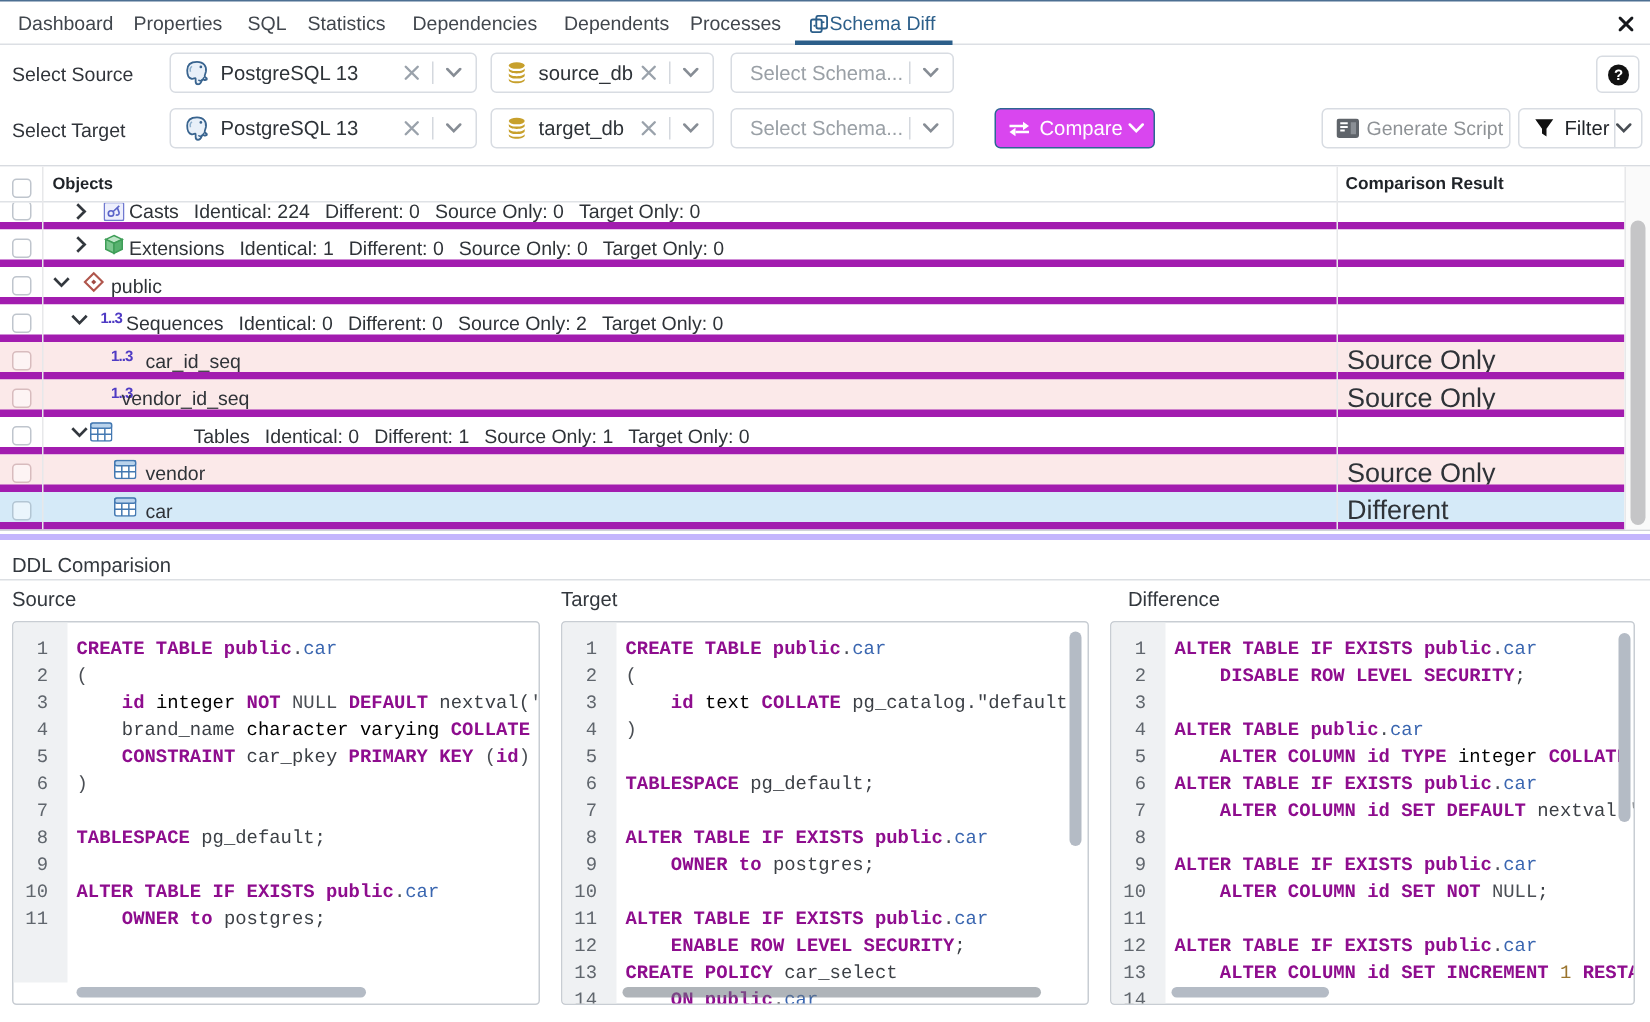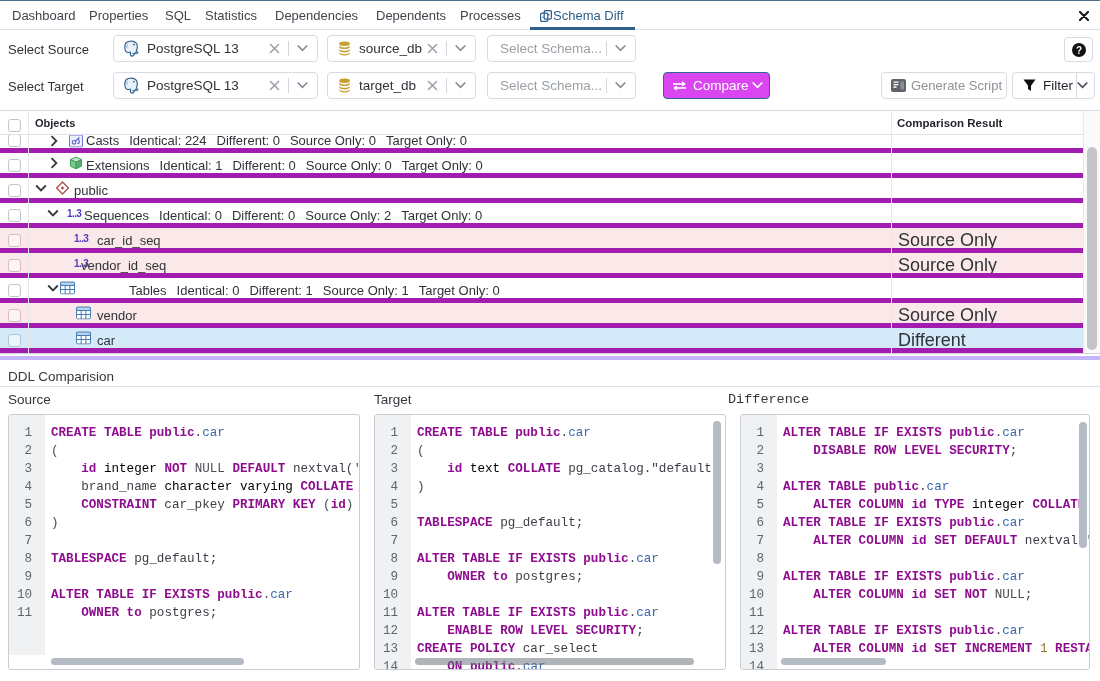--- a/index.html
+++ b/index.html
@@ -426,21 +426,21 @@
   <div id="gsb">
       <div class="thumb" style="top:36px; height:203px;"></div>
     </div>
 </div>
 
 <div id="ddlbar">
     <div class="t">DDL Comparision</div>
   </div>
 <div class="edlabel" style="left:8px;">Source</div>
 <div class="edlabel" style="left:374px;">Target</div>
-<div class="edlabel" style="left:728px;font-family:Liberation Mono, monospace;">Difference</div>
+<div class="edlabel" style="left:752px;">Difference</div>
 
 <div class="editor" id="ed-src" style="left:8px; width:352px;">
   <div class="gutter"></div>
   <div class="lnums">1<br>2<br>3<br>4<br>5<br>6<br>7<br>8<br>9<br>10<br>11</div>
   <div class="code" id="code-src"><div><span class="k">CREATE TABLE public</span><span class="pl">.</span><span class="vn">car</span></div><div><span class="pl">(</span></div><div>    <span class="k">id</span> <span class="ty">integer</span> <span class="k">NOT</span> <span class="pl">NULL</span> <span class="k">DEFAULT</span> nextval(<span class="pl">'car_id_seq'::regclass),</span></div><div>    brand_name <span class="ty">character</span> <span class="ty">varying</span> <span class="k">COLLATE</span> pg_catalog."default",</div><div>    <span class="k">CONSTRAINT</span> car_pkey <span class="k">PRIMARY KEY</span> <span class="pl">(</span><span class="k">id</span><span class="pl">)</span></div><div><span class="pl">)</span></div><div>&nbsp;</div><div><span class="k">TABLESPACE</span> pg_default;</div><div>&nbsp;</div><div><span class="k">ALTER TABLE IF EXISTS public</span><span class="pl">.</span><span class="vn">car</span></div><div>    <span class="k">OWNER to</span> postgres;</div></div>
   <div class="hthumb" style="left:42px; bottom:4px; width:193px;"></div>
 </div>
 
 <div class="editor" id="ed-tgt" style="left:374px; width:352px;">
   <div class="gutter"></div>

